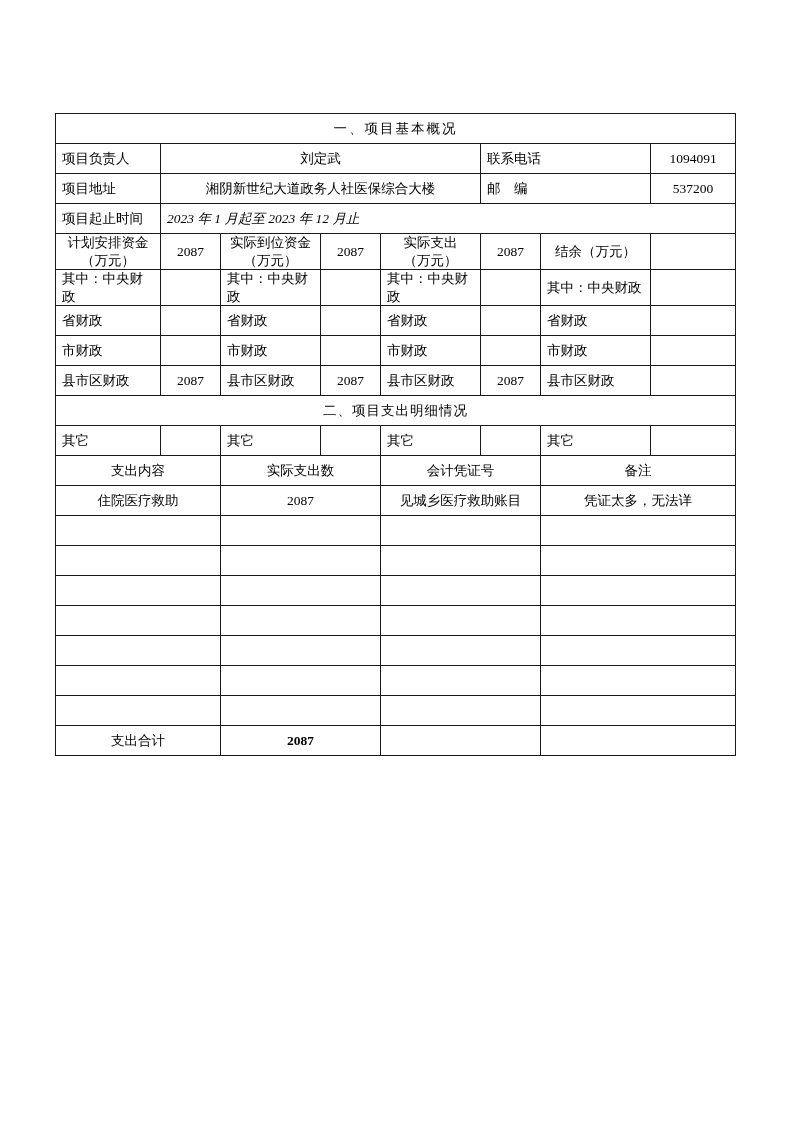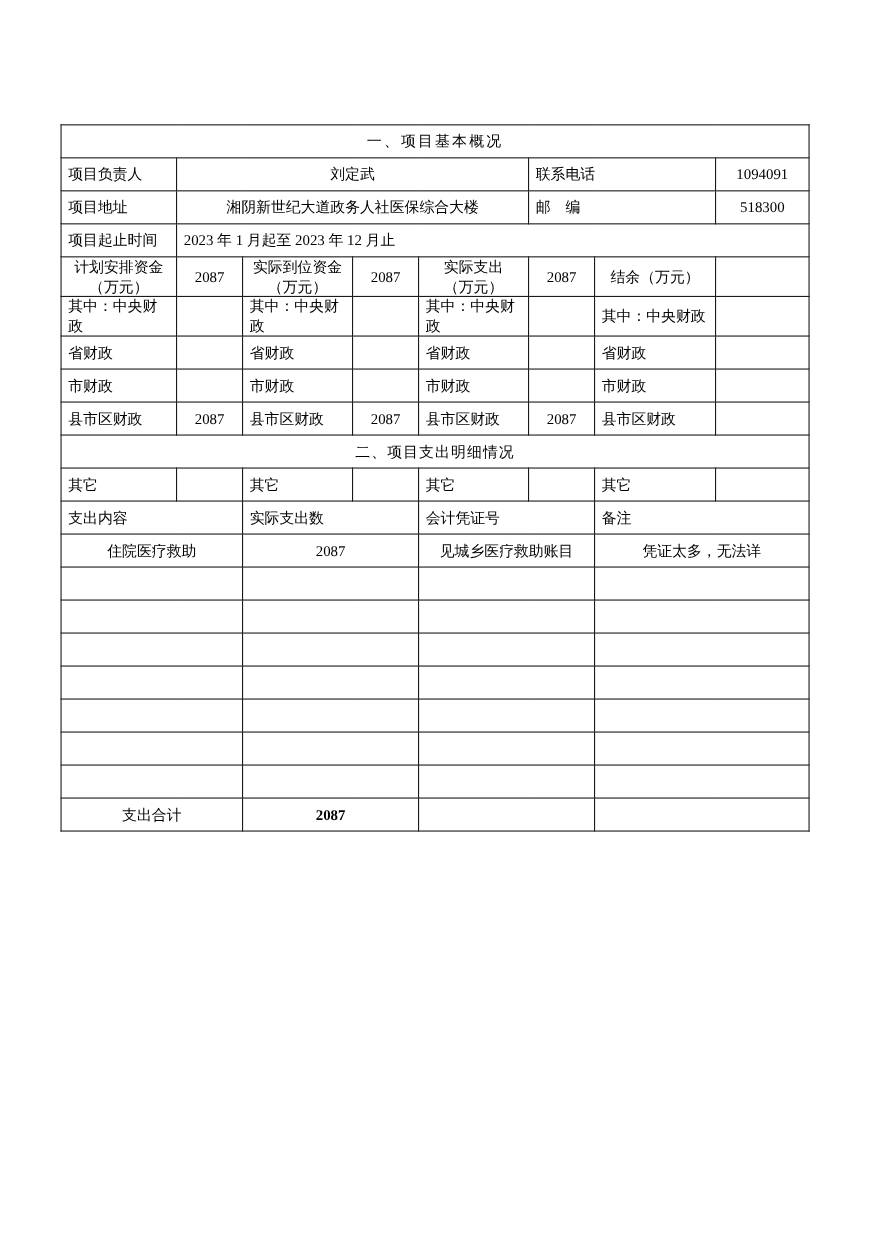--- a/index.html
+++ b/index.html
@@ -51,41 +51,42 @@
     letter-spacing: 1px;
     height: 38px;
   }
   .c-left { text-align: center; padding-left: 10px; }
   .lbl {
     text-align: left;
     padding-left: 10px;
     font-size: 13.5px;
   }
   .lbl-center {
-    text-align: left;
+    text-align: center;
     font-size: 13.5px;
   }
   .two-line {
     text-align: center;
     font-size: 13.5px;
     line-height: 1.45;
     height: 52px;
   }
   .val-center {
     text-align: center;
     font-size: 13.5px;
   }
   .tall { height: 44px; margin-top: 24px; }
   .mid { height: 40px; }
   .row-42 { height: 42px; }
   .bold { font-weight: bold; font-size: 15px; }
   .period-cell {
     text-align: left;
     padding-left: 42px;
     font-size: 14px;
+    font-style: italic;
   }
 </style>
 </head>
 <body>
 
 <div class="page">
   <table class="doc-table">
     <colgroup>
       <col style="width:105px">
       <col style="width:60px">
@@ -106,21 +107,21 @@
         <td class="lbl tall">项目负责人</td>
         <td class="c-left tall" colspan="4">刘定武</td>
         <td class="lbl tall" colspan="2">联系电话</td>
         <td class="c-left tall">1094091</td>
       </tr>
 
       <tr>
         <td class="lbl tall">项目地址</td>
         <td class="c-left tall" colspan="4">湘阴新世纪大道政务人社医保综合大楼</td>
         <td class="lbl tall" colspan="2">邮　编</td>
-        <td class="c-left tall">518300</td>
+        <td class="c-left tall">537200</td>
       </tr>
 
       <tr>
         <td class="lbl tall">项目起止时间</td>
         <td class="period-cell tall" colspan="7">2023 年 1 月起至 2023 年 12 月止</td>
       </tr>
 
       <tr>
         <td class="two-line">
           <span>计划安排资金</span><br>

